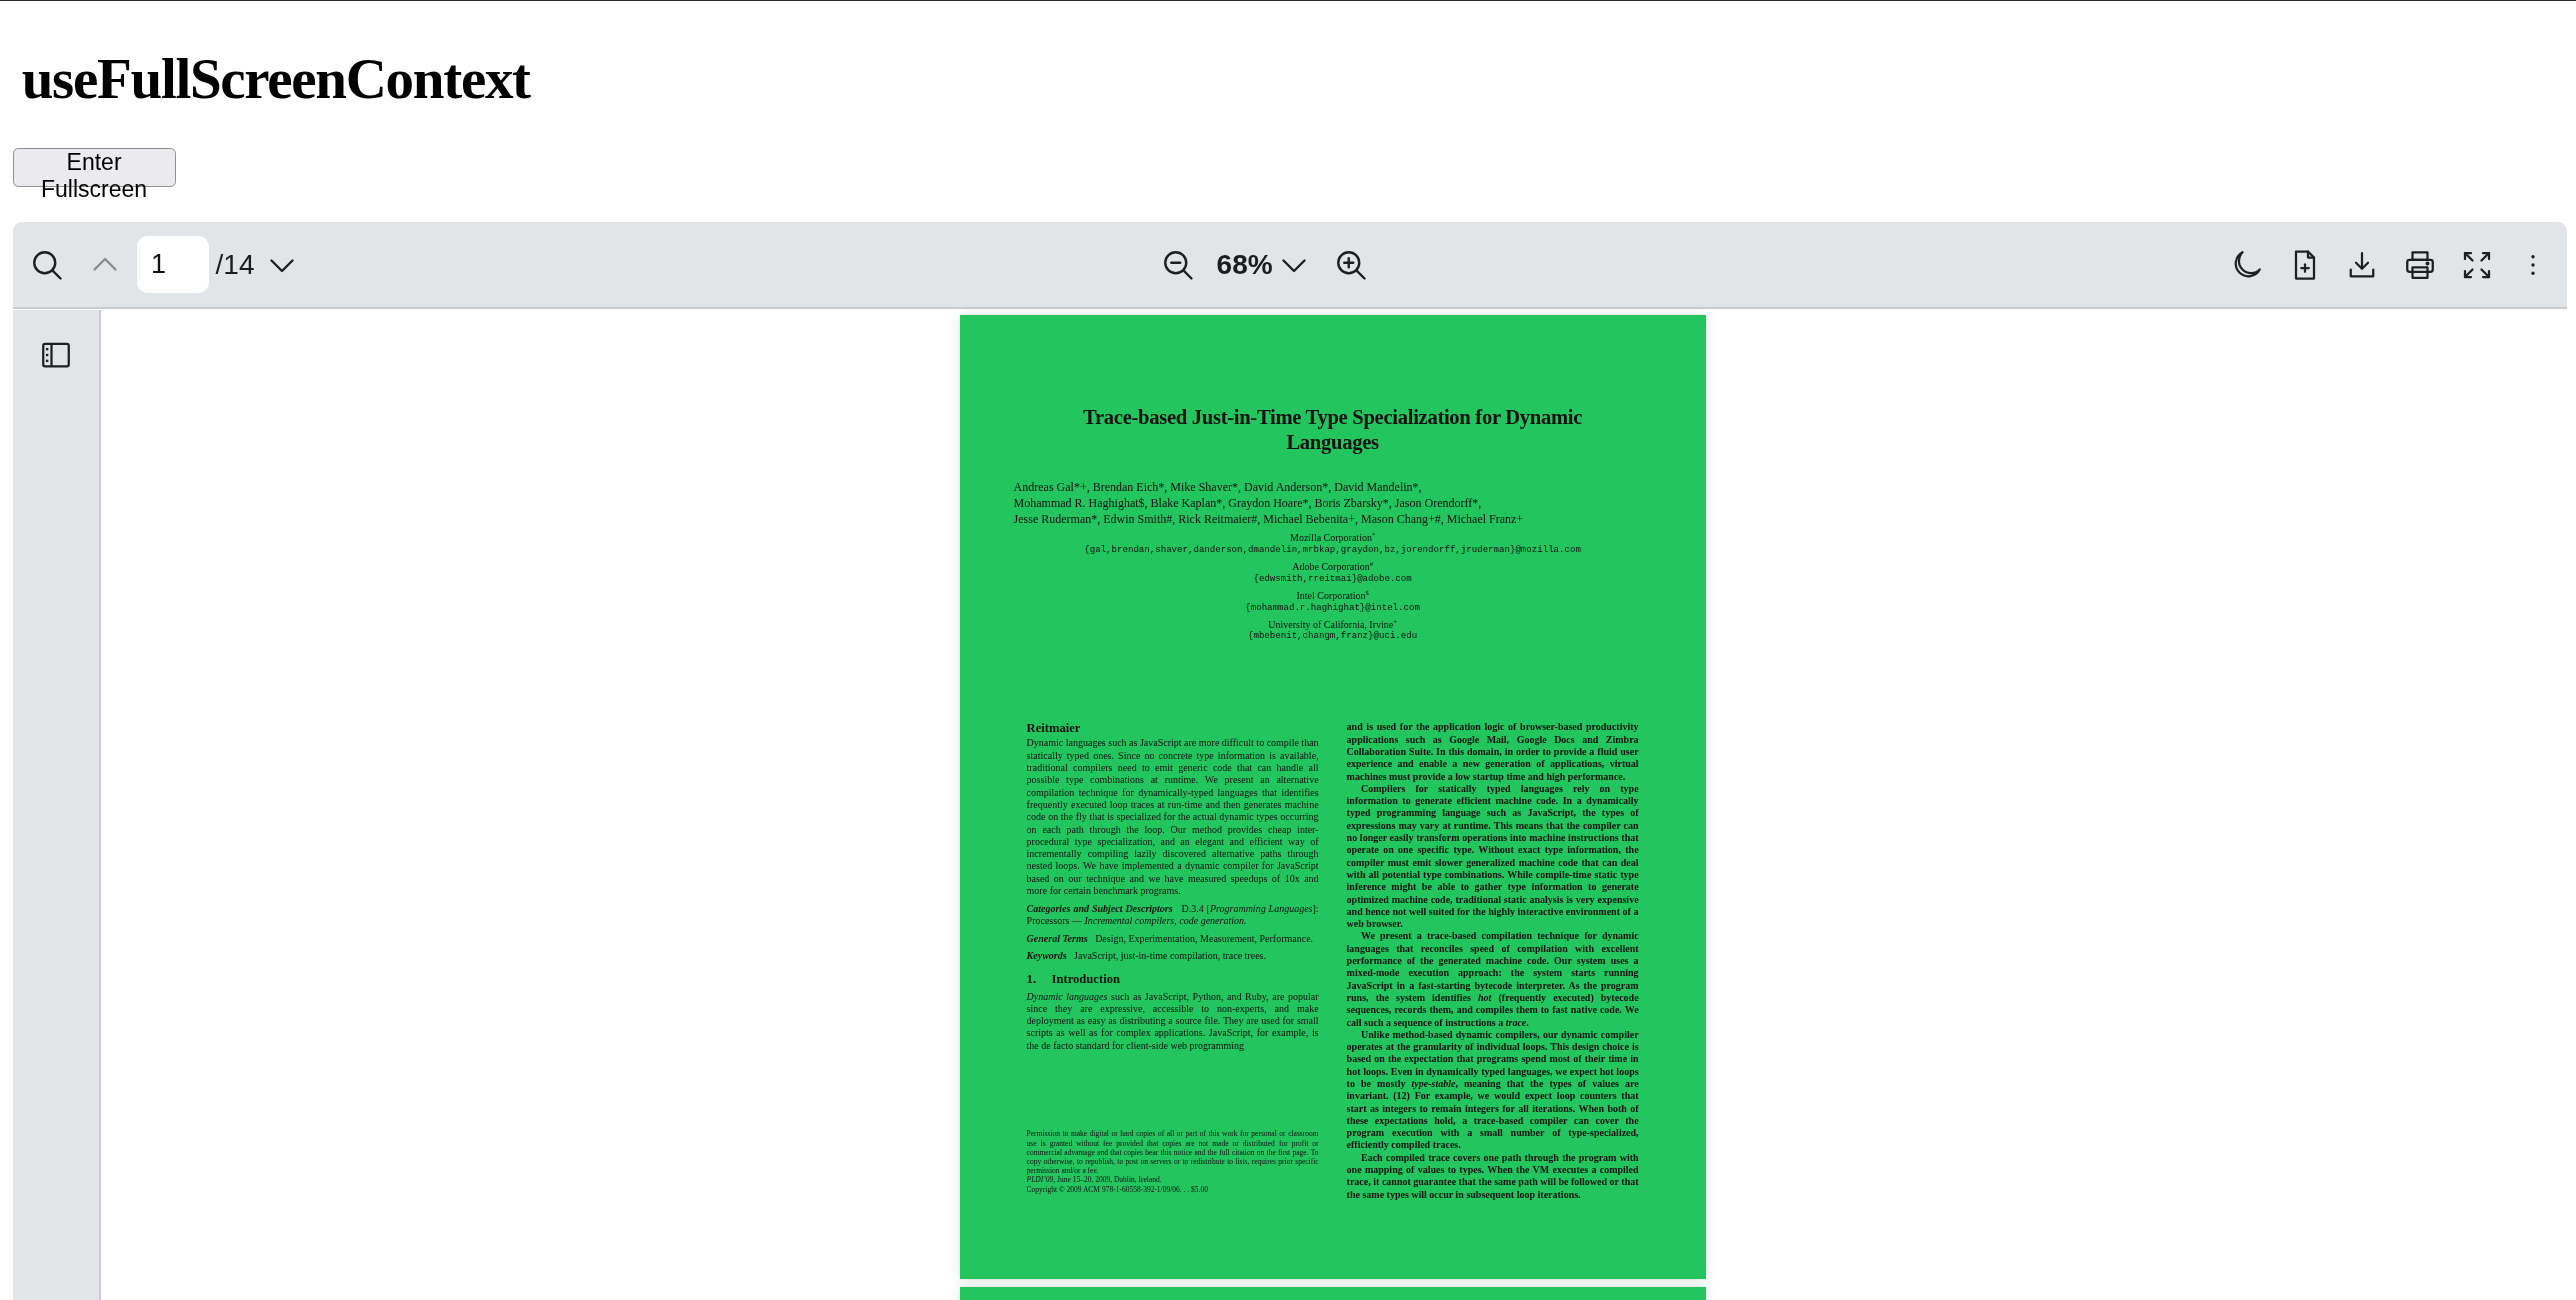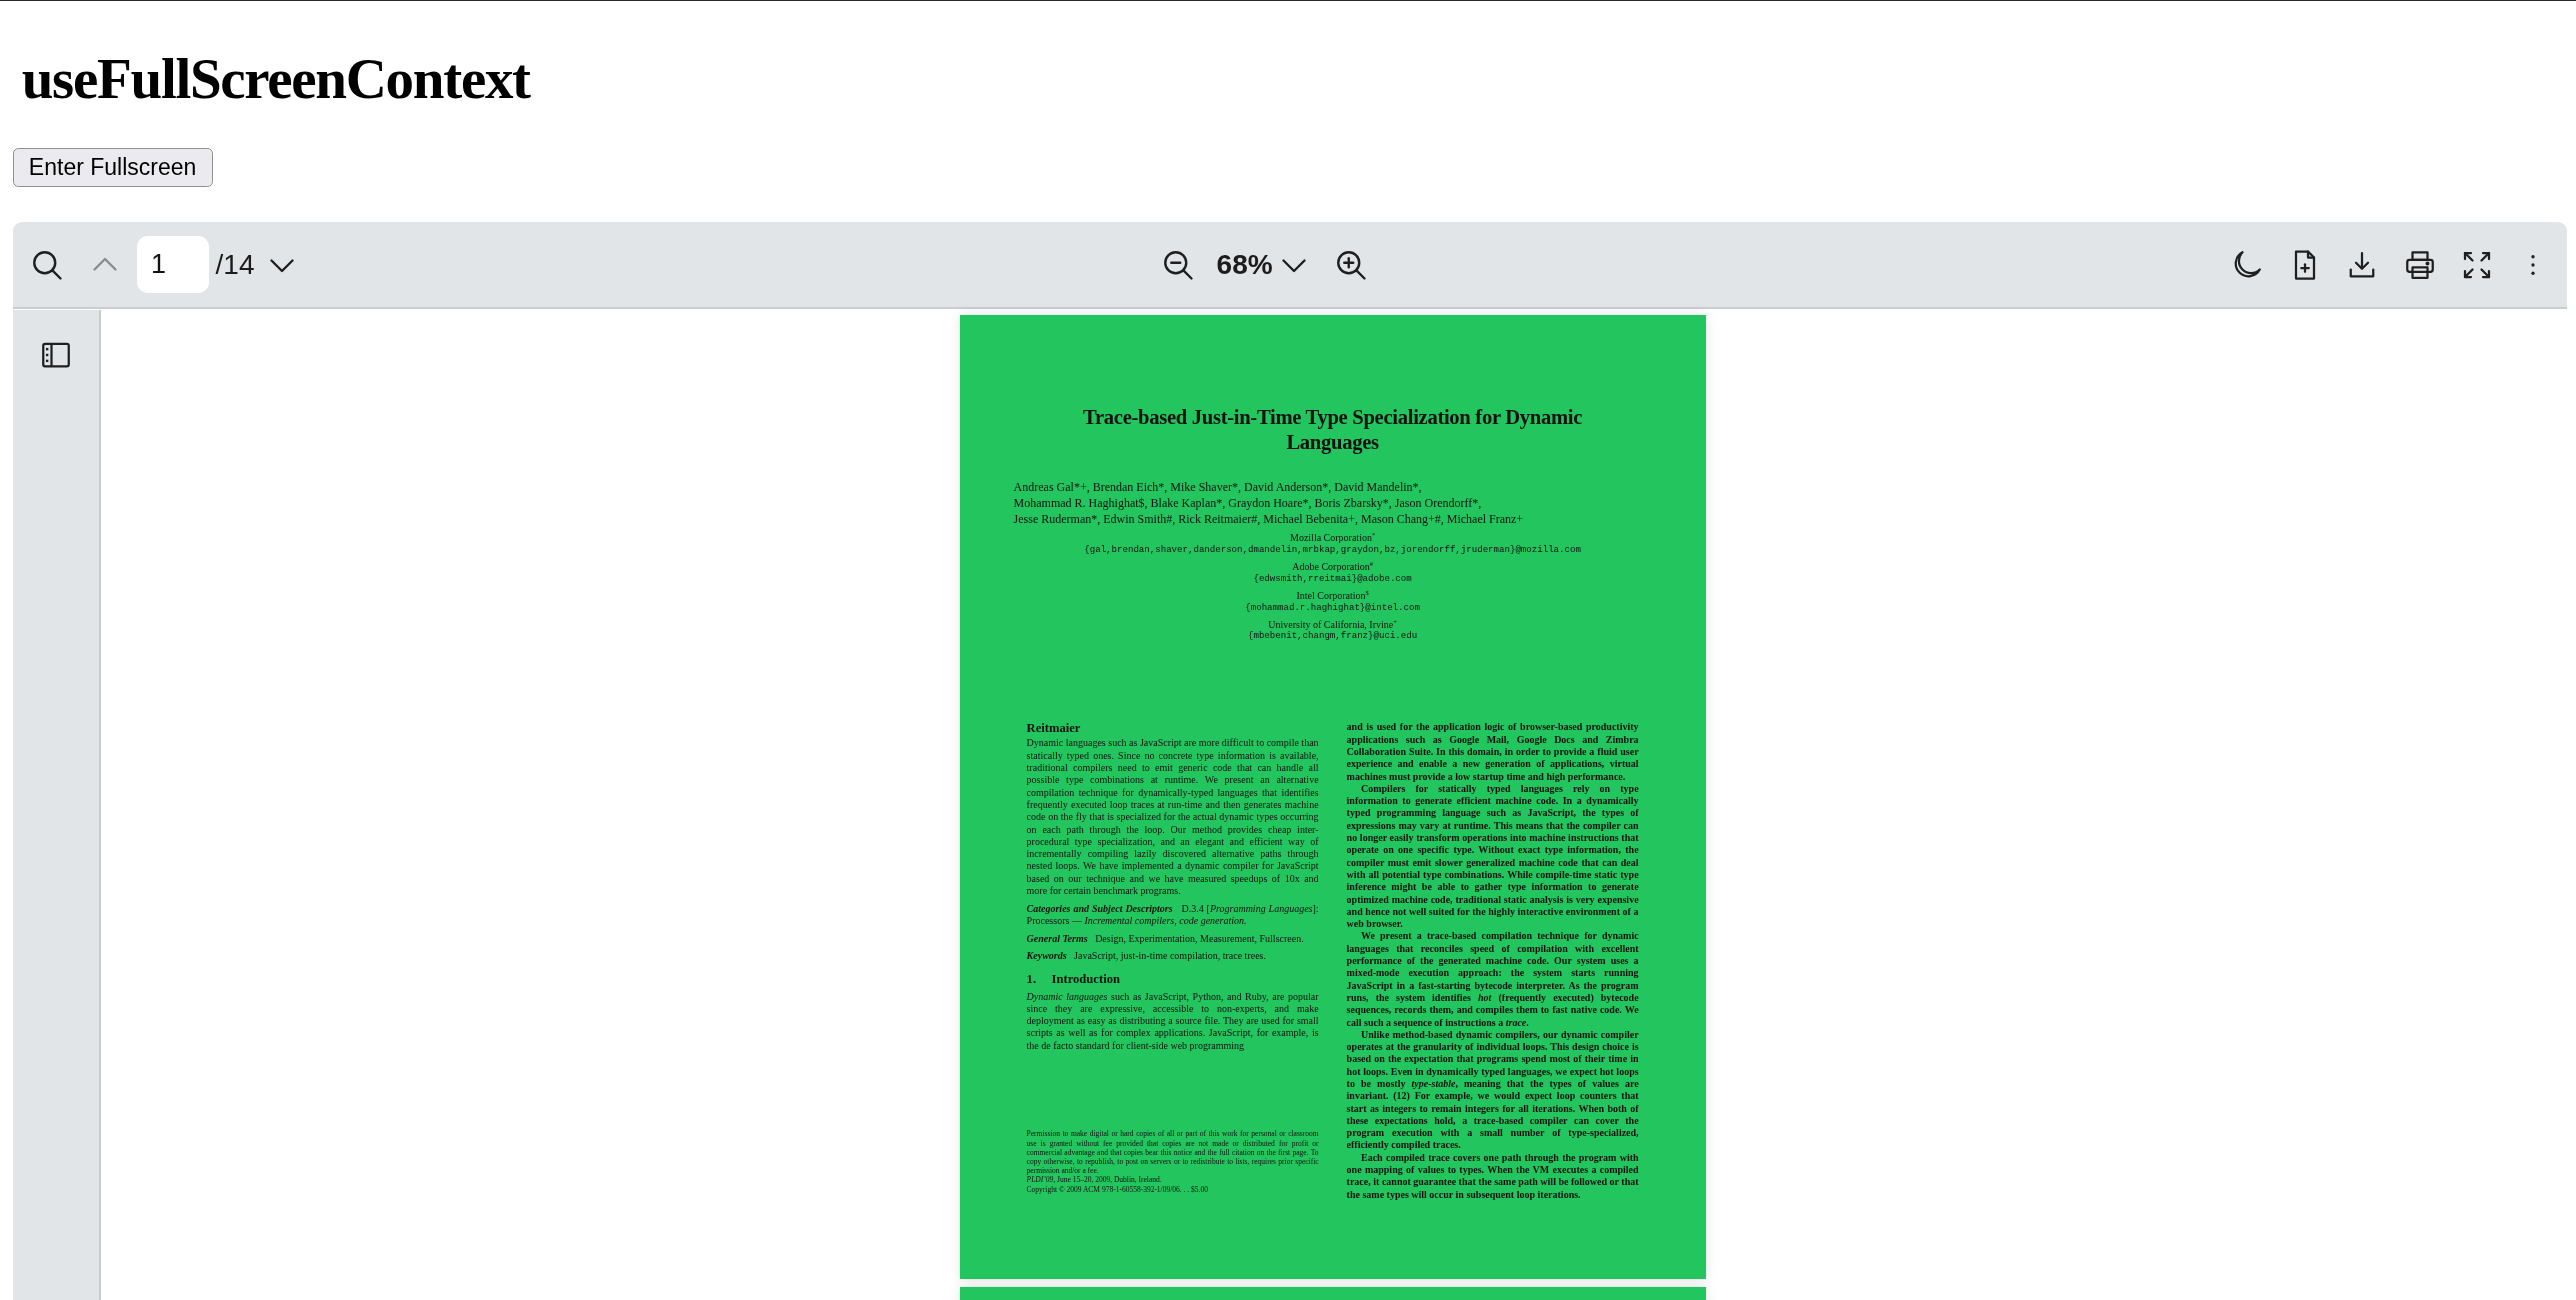--- a/index.html
+++ b/index.html
@@ -7,21 +7,21 @@
     width: 2576px; height: 1301px; overflow: hidden; position: relative;
     background: #ffffff; font-family: "Liberation Serif", serif; color: #000;
     border-top: 1.8px solid #2b2b2b; box-sizing: border-box;
   }
   .h1 {
     position: absolute; left: 11.7px; top: 32px; margin: 10px;
     font-family: "Liberation Serif", serif; font-weight: bold; font-size: 57px;
     letter-spacing: -1.3px; line-height: 72px;
   }
   .fs-btn {
-    position: absolute; left: 12.6px; top: 147px; width: 200px; height: 39px;
+    position: absolute; left: 12.6px; top: 147px; width: 163px; height: 39px;
     box-sizing: border-box; border: 1.8px solid #8f8f94; border-radius: 5.4px;
     background: #ebebef; font-family: "Liberation Sans", sans-serif; font-size: 23px;
     color: #000; padding: 0; cursor: pointer;
   }
   .viewer {
     position: absolute; left: 12.6px; top: 221px; width: 2554px; height: 1085px;
     border-radius: 9px 9px 0 0; overflow: hidden; background: #fff;
   }
   .toolbar {
     position: absolute; left: 0; top: 0; right: 0; height: 85px;
@@ -236,21 +236,21 @@
 
       <div class="col left">
         <div class="abs-h">Reitmaier</div>
         <p>Dynamic languages such as JavaScript are more difficult to compile than statically typed ones. Since no concrete type information is available, traditional compilers need to emit generic code that can handle all possible type combinations at runtime. We present an alternative compilation technique for dynamically-typed languages that identifies frequently executed loop traces at run-time and then generates machine code on the fly that is specialized for the actual dynamic types occurring on each path through the loop. Our method provides cheap inter-procedural type specialization, and an elegant and efficient way of incrementally compiling lazily discovered alternative paths through nested loops. We have implemented a dynamic compiler for JavaScript based on our technique and we have measured speedups of 10x and more for certain benchmark programs.</p>
         <p class="meta">
           <span class="lbl">Categories and Subject Descriptors</span>&nbsp;&nbsp;
           <span>D.3.4 [</span><i>Programming Languages</i><span>]: Processors — </span><i>Incremental compilers, code generation.</i>
         </p>
         <p class="meta">
           <span class="lbl">General Terms</span>&nbsp;&nbsp;
-          <span>Design, Experimentation, Measurement, Fullscreen.</span>
+          <span>Design, Experimentation, Measurement, Performance.</span>
         </p>
         <p class="meta">
           <span class="lbl">Keywords</span>&nbsp;&nbsp;
           <span>JavaScript, just-in-time compilation, trace trees.</span>
         </p>
         <div class="sec-h">
           <span class="num">1.</span><span>Introduction</span>
         </div>
         <p><i>Dynamic languages</i><span> such as JavaScript, Python, and Ruby, are popular since they are expressive, accessible to non-experts, and make deployment as easy as distributing a source file. They are used for small scripts as well as for complex applications. JavaScript, for example, is the de facto standard for client-side web programming</span></p>
       </div>

